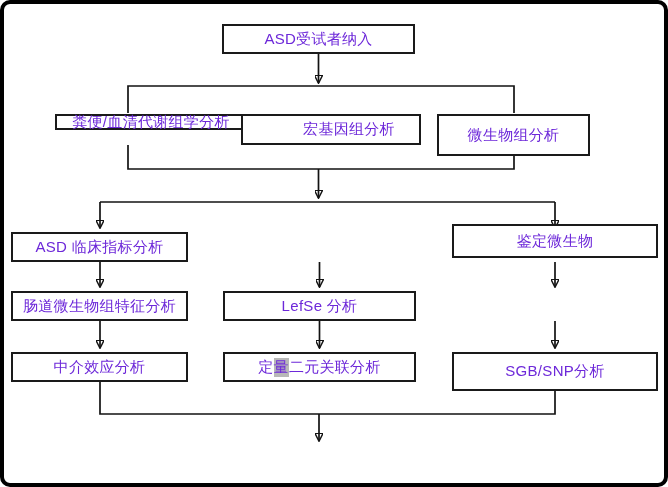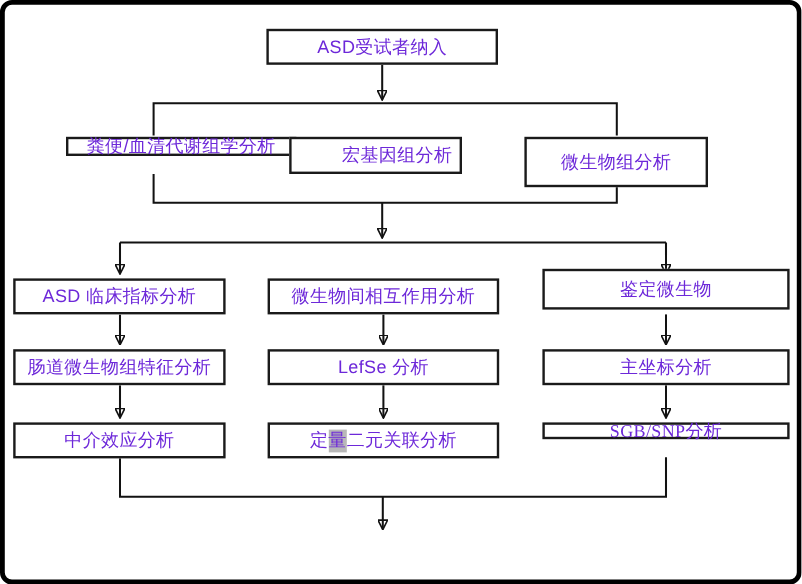--- a/index.html
+++ b/index.html
@@ -42,31 +42,31 @@
     color: #6d28d9;
     white-space: nowrap;
     letter-spacing: 0.3px;
   }
   .hl-char {
     background: #b8b8b8;
   }
   
   #n-top     { left: 218px; top: 20px;  width: 193px; height: 30px; }
   #n-l2-0    { left: 28px;  top: 110px; width: 192px; height: 16px; margin-left: 23px; }
-  #n-l2-1    { left: 237px; top: 110px; width: 144px; height: 31px; padding-left: 36px; }
+  #n-l2-1    { left: 237px; top: 110px; width: 180px; height: 31px; padding-left: 36px; }
   #n-l2-2    { left: 433px; top: 110px; width: 153px; height: 42px; }
   #n-left-0  { left: 7px;   top: 228px; width: 177px; height: 30px; }
   #n-mid-0   { left: 219px; top: 228px; width: 193px; height: 30px; }
   #n-right-0 { left: 448px; top: 220px; width: 206px; height: 34px; }
   #n-left-1  { left: 7px;   top: 287px; width: 177px; height: 30px; }
   #n-mid-1   { left: 219px; top: 287px; width: 193px; height: 30px; }
   #n-right-1 { left: 448px; top: 287px; width: 206px; height: 30px; }
   #n-left-2  { left: 7px;   top: 348px; width: 177px; height: 30px; }
   #n-mid-2   { left: 219px; top: 348px; width: 193px; height: 30px; }
-  #n-right-2 { left: 448px; top: 348px; width: 206px; height: 14px; font-family: Liberation Serif, serif; }
+  #n-right-2 { left: 448px; top: 348px; width: 206px; height: 39px; }
   #n-bottom  { left: 168px; top: 441px; width: 294px; height: 32px; }
 </style>
 </head>
 <body>
 
 <div class="frame">
 
   <svg class="connector-layer" viewBox="0 0 668 487" xmlns="http://www.w3.org/2000/svg">
     <defs>
       <marker id="arrow" viewBox="0 0 10 10" refX="9.5" refY="5" markerWidth="9" markerHeight="8" orient="auto" markerUnits="userSpaceOnUse">
@@ -90,26 +90,24 @@
     <path d="M315 410 V437" marker-end="url(#arrow)"></path>
   </svg>
 
   <div class="node" id="n-top">ASD受试者纳入</div>
 
   <div class="node" id="n-l2-0">粪便/血清代谢组学分析</div>
   <div class="node" id="n-l2-1">宏基因组分析</div>
   <div class="node" id="n-l2-2">微生物组分析</div>
 
   <div class="node" id="n-left-0">ASD 临床指标分析</div>
-  <div class="node" id="n-mid-0">微生物间相互作用分析</div>
   <div class="node" id="n-right-0">鉴定微生物</div>
 
   <div class="node" id="n-mid-1">LefSe 分析</div>
   <div class="node" id="n-left-1">肠道微生物组特征分析</div>
-  <div class="node" id="n-right-1">主坐标分析</div>
 
   <div class="node" id="n-left-2">中介效应分析</div>
   <div class="node" id="n-mid-2">
     <span>定</span>
       <span class="hl-char">量</span>
       <span>二元关联分析</span>
   </div>
   <div class="node" id="n-right-2">SGB/SNP分析</div>
 
 

